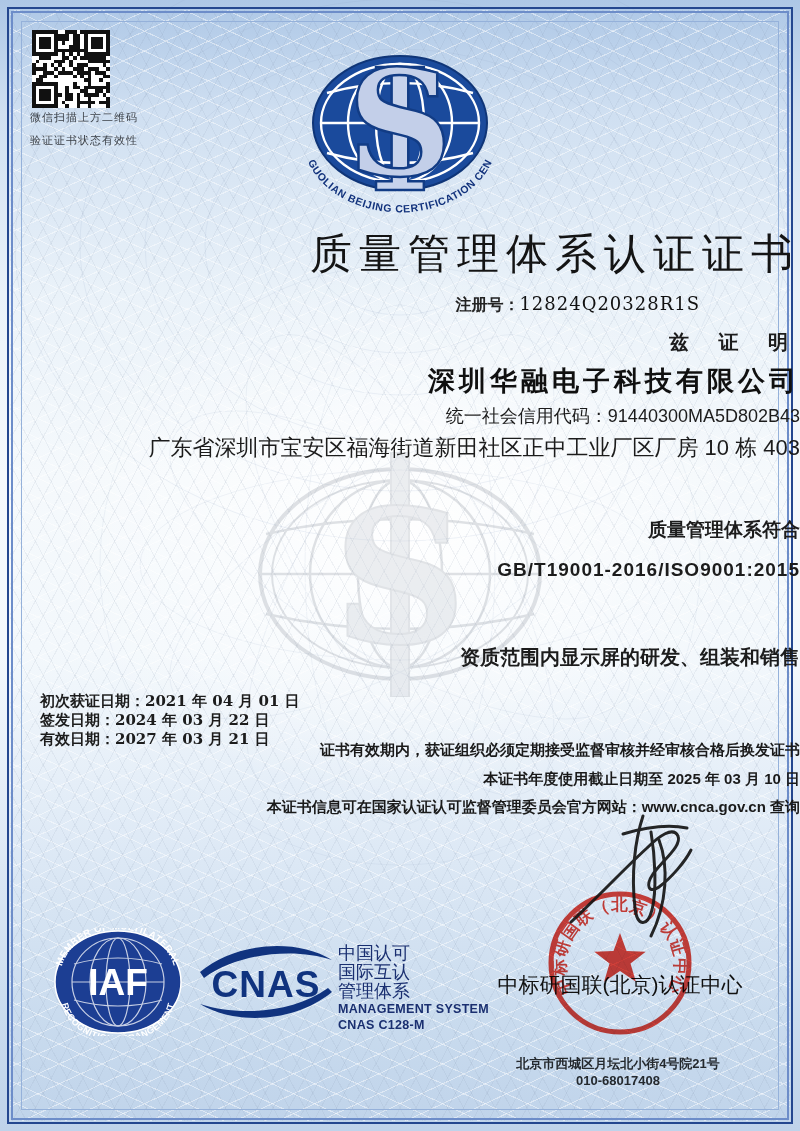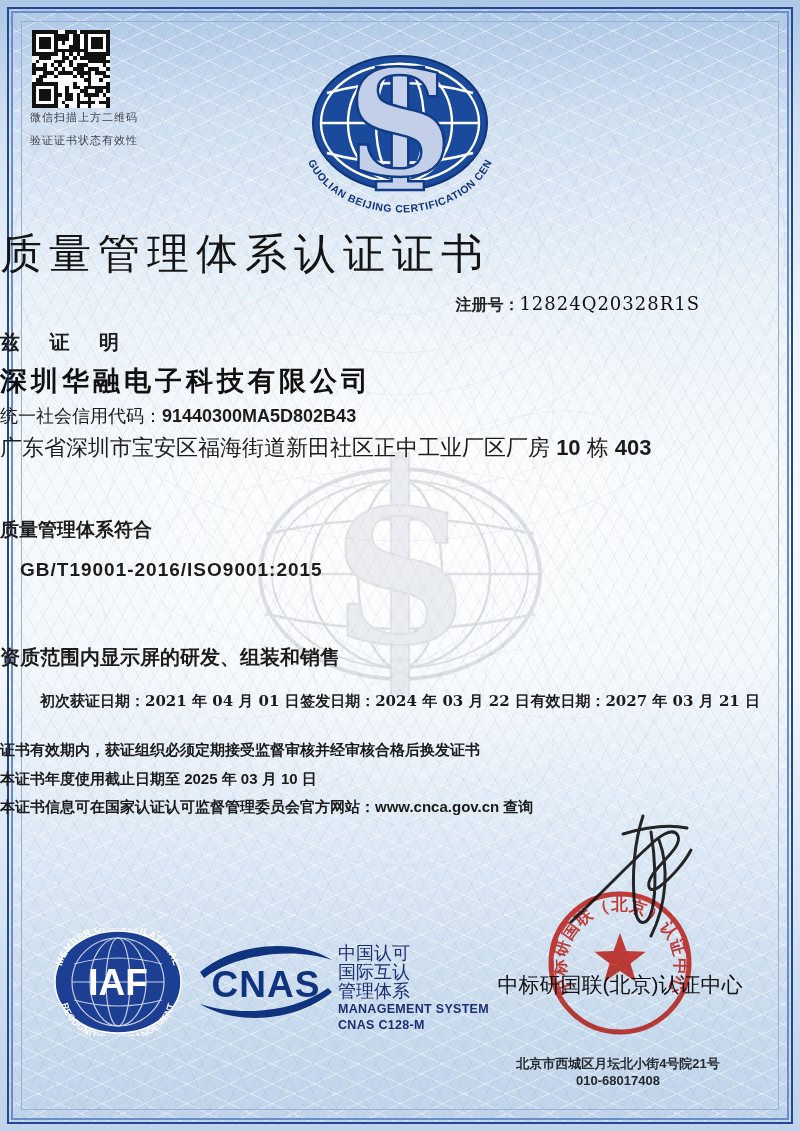--- a/index.html
+++ b/index.html
@@ -15,42 +15,42 @@
     background:
       repeating-linear-gradient(62deg, rgba(122,138,163,.10) 0 1px, transparent 1px 14px),
       repeating-linear-gradient(-62deg, rgba(122,138,163,.10) 0 1px, transparent 1px 14px),
       repeating-linear-gradient(25deg, rgba(255,255,255,.45) 0 1px, transparent 1px 18px),
       repeating-linear-gradient(-25deg, rgba(255,255,255,.45) 0 1px, transparent 1px 18px);
   }
   .frame-a{position:absolute;inset:7px;border:2px solid #24478f;pointer-events:none;}
   .frame-b{position:absolute;inset:11px;border:2px solid #6d8dc9;pointer-events:none;}
   .frame-c{position:absolute;inset:21px;border:1px solid #95b1da;pointer-events:none;}
   .abs{position:absolute;}
-  .ctr{left:0;width:100%;text-align:left;}
+  .ctr{left:0;width:100%;text-align:right;}
 
   .qr-wrap{left:32px;top:30px;}
   .qr-cap{left:30px;font-size:11px;color:#3a3f46;letter-spacing:1px;}
   .cap1{top:110px;} .cap2{top:133px;}
 
   .title{top:226px;font-size:42px;letter-spacing:7px;color:#141414;font-weight:500;}
   .reg{top:293px;right:100px;text-align:right;}
   .reg-label{font-size:16px;font-weight:700;color:#222;margin-left:20px;}
   .reg-num{font-size:18px;font-family:"DejaVu Serif","Liberation Serif",serif;letter-spacing:1px;color:#111;}
 
   .certify{top:329px;font-size:20px;letter-spacing:12px;font-weight:600;}
   .company{top:363px;font-size:27px;letter-spacing:4px;font-weight:600;color:#101010;}
   .credit{top:404px;font-size:18px;}
-  .credit b,.addr b{font-family:"Liberation Sans","DejaVu Sans",sans-serif;font-weight:700;margin-top:12px;}
+  .credit b,.addr b{font-family:"Liberation Sans","DejaVu Sans",sans-serif;font-weight:400;margin-top:12px;}
   .addr{top:433px;font-size:22px;}
   .sys{top:517px;font-size:19px;font-weight:600;}
   .std{top:559px;font-size:19px;font-weight:700;letter-spacing:1px;padding-left:20px;}
   .scopeh{top:603px;font-size:19px;font-weight:600;}
   .scope{top:644px;font-size:20px;font-weight:700;}
 
-  .dates{top:692px;left:0;width:100%;display:flex;justify-content:space-between;padding:0 40px;font-size:15px;font-weight:700;}
+  .dates{top:692px;left:0;width:100%;display:flex;justify-content:space-between;padding:0 40px;font-size:15px;font-weight:700;flex-direction:column;}
   .dates .val{font-family:"DejaVu Serif","Liberation Serif",serif;font-weight:700;}
   .notes{top:736px;font-size:15px;font-weight:700;line-height:28.5px;color:#1a1a1a;}
 
   .issuer{top:971px;left:440px;width:360px;text-align:center;font-size:21px;color:#111;z-index:3;}
   .stamp{left:545px;top:888px;z-index:4;mix-blend-mode:multiply;opacity:.88;}
   .sig{left:563px;top:810px;z-index:5;}
   .iaf{left:52px;top:928px;}
   .cnas{left:196px;top:940px;}
   .cnas-info{left:338px;top:944px;color:#1a2f70;}
   .cnas-info .zh{font-size:18px;line-height:19px;font-weight:400;}

